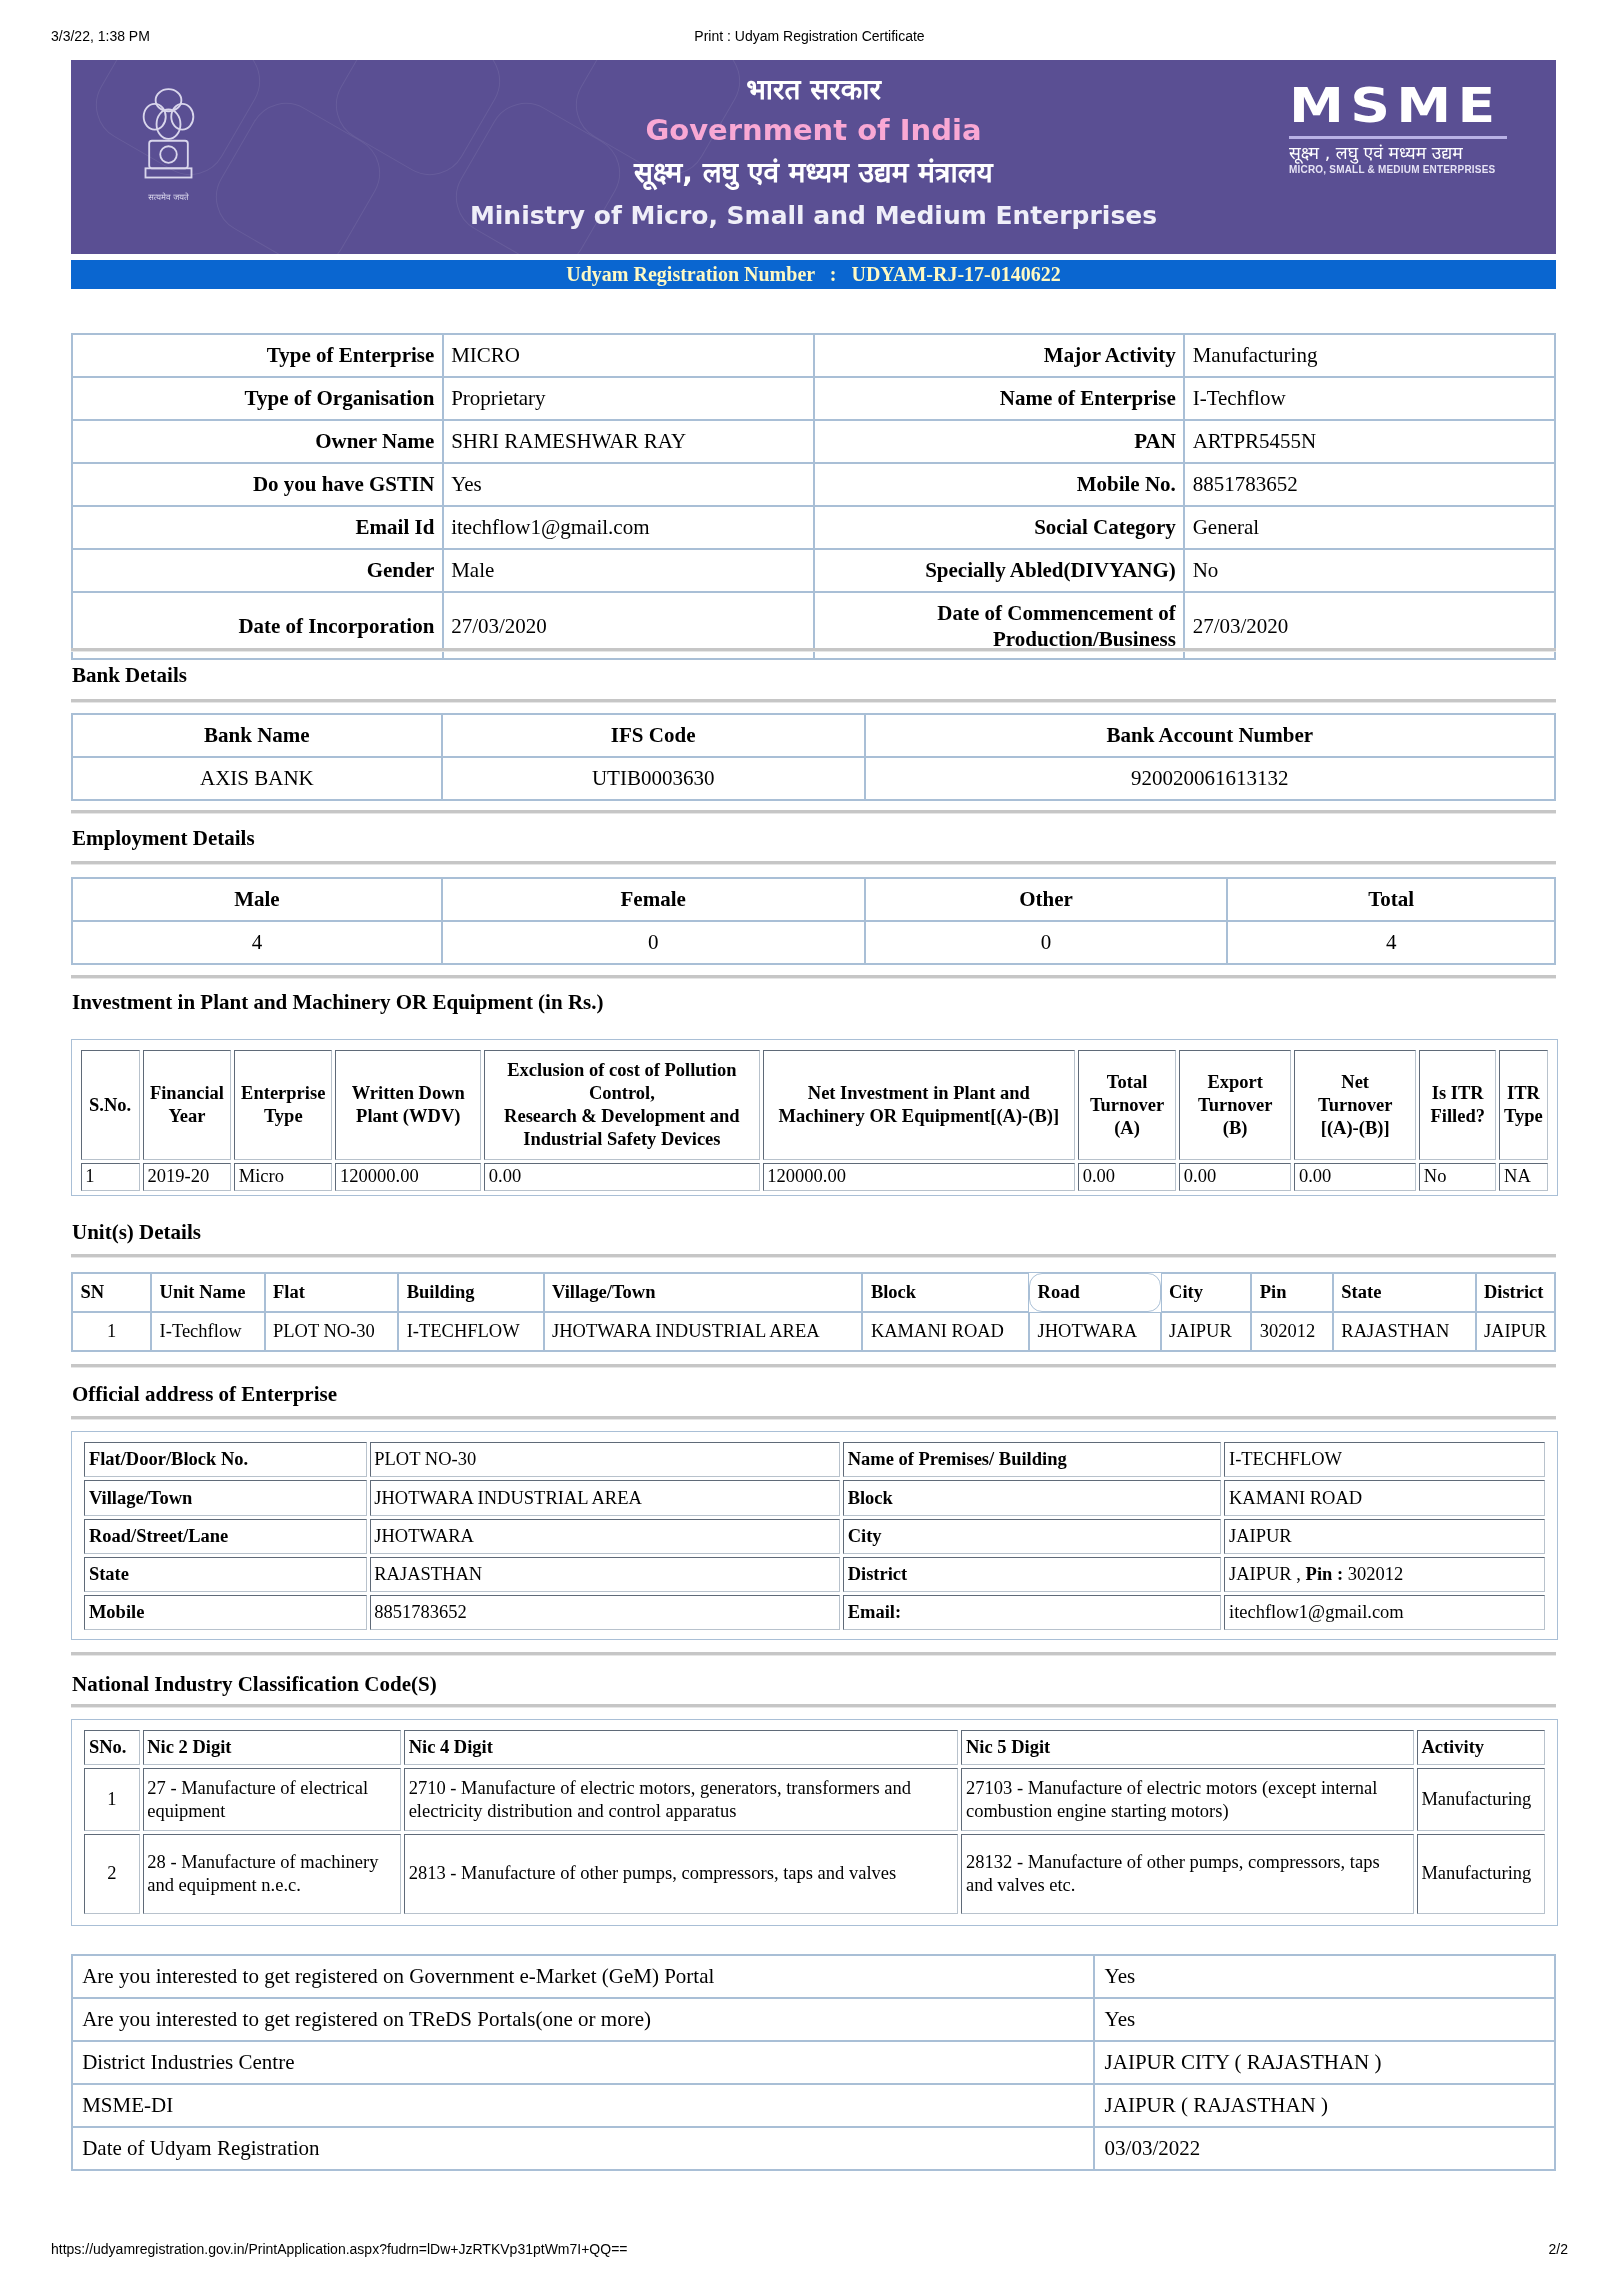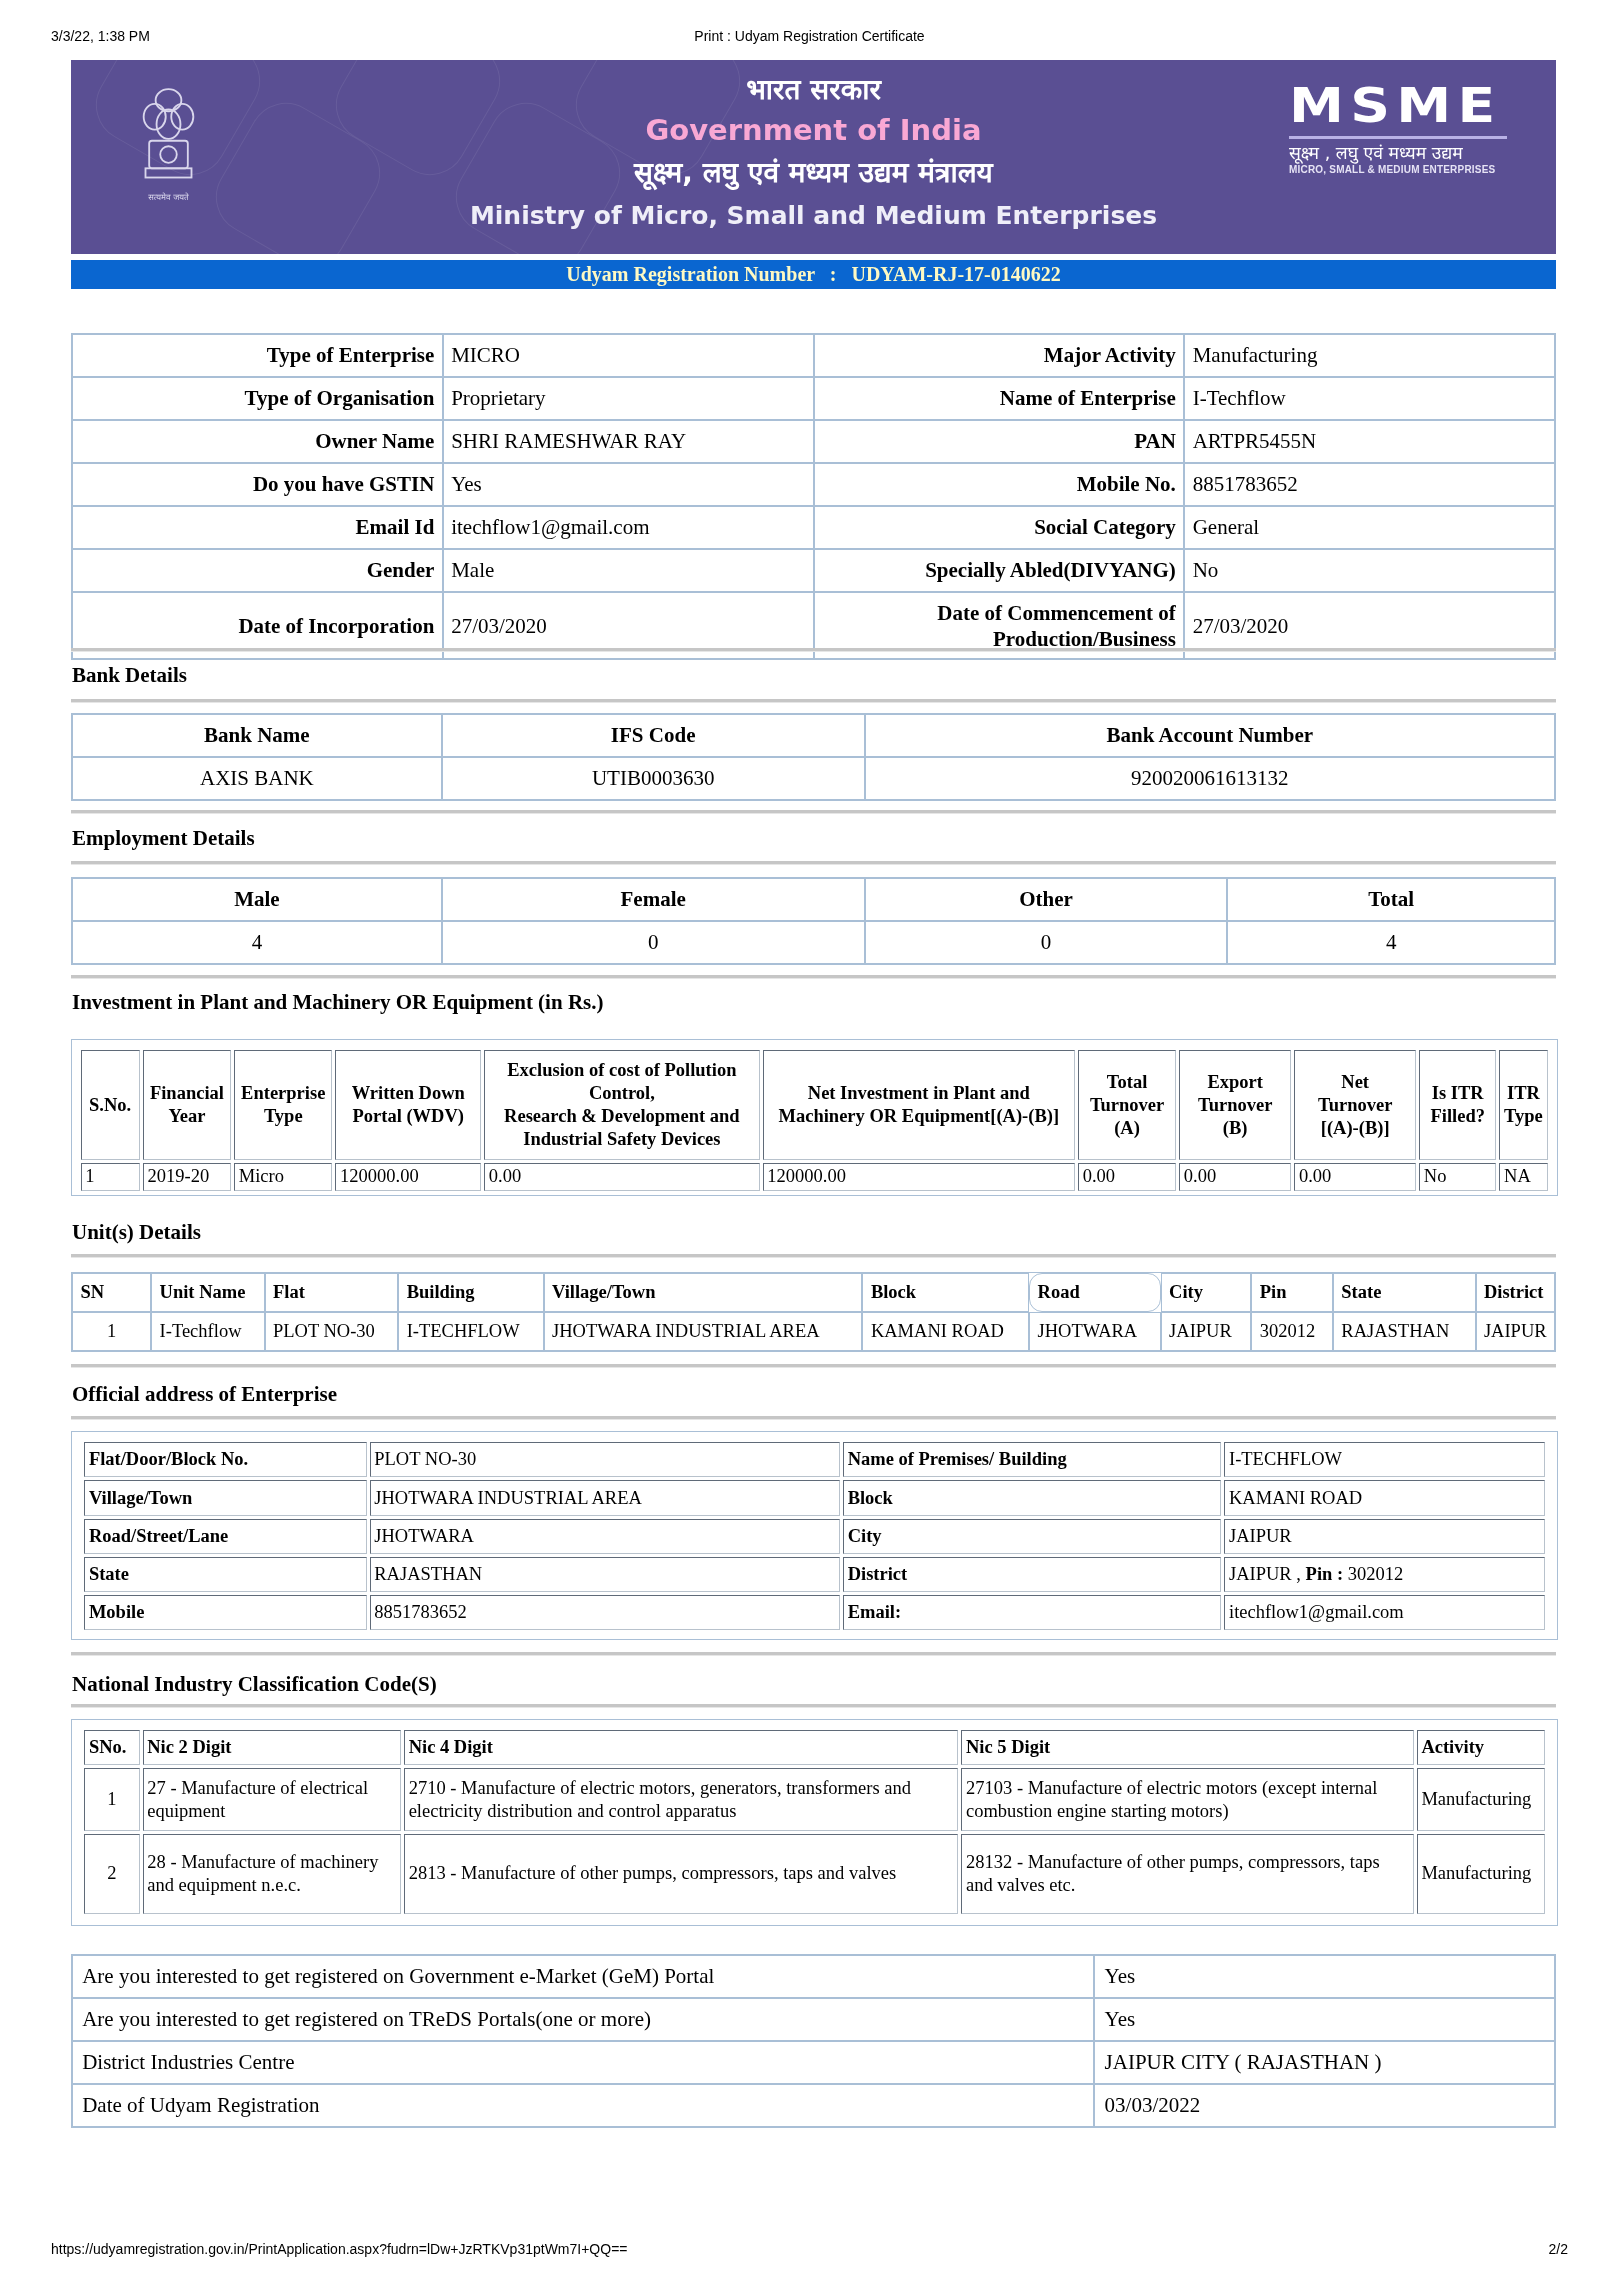--- a/index.html
+++ b/index.html
@@ -196,21 +196,21 @@
 <div class="hr" style="top:975px;"></div>
 <div class="sec-title" style="top:990px;">Investment in Plant and Machinery OR Equipment (in Rs.)</div>
 
 <div class="boxed" style="top:1039px;height:155px;">
   <table class="inner inv" style="margin:7.4px 5.5px;width:1473px;">
     <tbody>
         <tr>
       <th style="width:50px;">S.No.</th>
       <th style="width:79px;"><span>Financial</span><br><span>Year</span></th>
       <th style="width:89px;"><span>Enterprise</span><br><span>Type</span></th>
-      <th style="width:137px;"><span>Written Down</span><br><span>Portal (WDV)</span></th>
+      <th style="width:137px;"><span>Written Down</span><br><span>Plant (WDV)</span></th>
       <th style="width:268px;"><span>Exclusion of cost of Pollution</span><br><span>Control,</span><br><span>Research &amp; Development and</span><br><span>Industrial Safety Devices</span></th>
       <th style="width:305px;"><span>Net Investment in Plant and</span><br><span>Machinery OR Equipment[(A)-(B)]</span></th>
       <th style="width:89px;"><span>Total</span><br><span>Turnover</span><br><span>(A)</span></th>
       <th style="width:103px;"><span>Export</span><br><span>Turnover</span><br><span>(B)</span></th>
       <th style="width:113px;"><span>Net</span><br><span>Turnover</span><br><span>[(A)-(B)]</span></th>
       <th style="width:68px;"><span>Is ITR</span><br><span>Filled?</span></th>
       <th><span>ITR</span><br><span>Type</span></th>
     </tr>
     <tr>
       <td>1</td>
@@ -344,20 +344,24 @@
       </tr>
   <tr>
         <td>Are you interested to get registered on TReDS Portals(one or more)</td>
         <td>Yes</td>
       </tr>
   <tr>
         <td>District Industries Centre</td>
         <td>JAIPUR CITY ( RAJASTHAN )</td>
       </tr>
   <tr>
+        <td>MSME-DI</td>
+        <td>JAIPUR ( RAJASTHAN )</td>
+      </tr>
+  <tr>
         <td>Date of Udyam Registration</td>
         <td>03/03/2022</td>
       </tr>
 </tbody>
   </table>
 
 <div class="print-foot">
   <span class="url">https://udyamregistration.gov.in/PrintApplication.aspx?fudrn=lDw+JzRTKVp31ptWm7I+QQ==</span>
   <span class="pg">2/2</span>
 </div>

